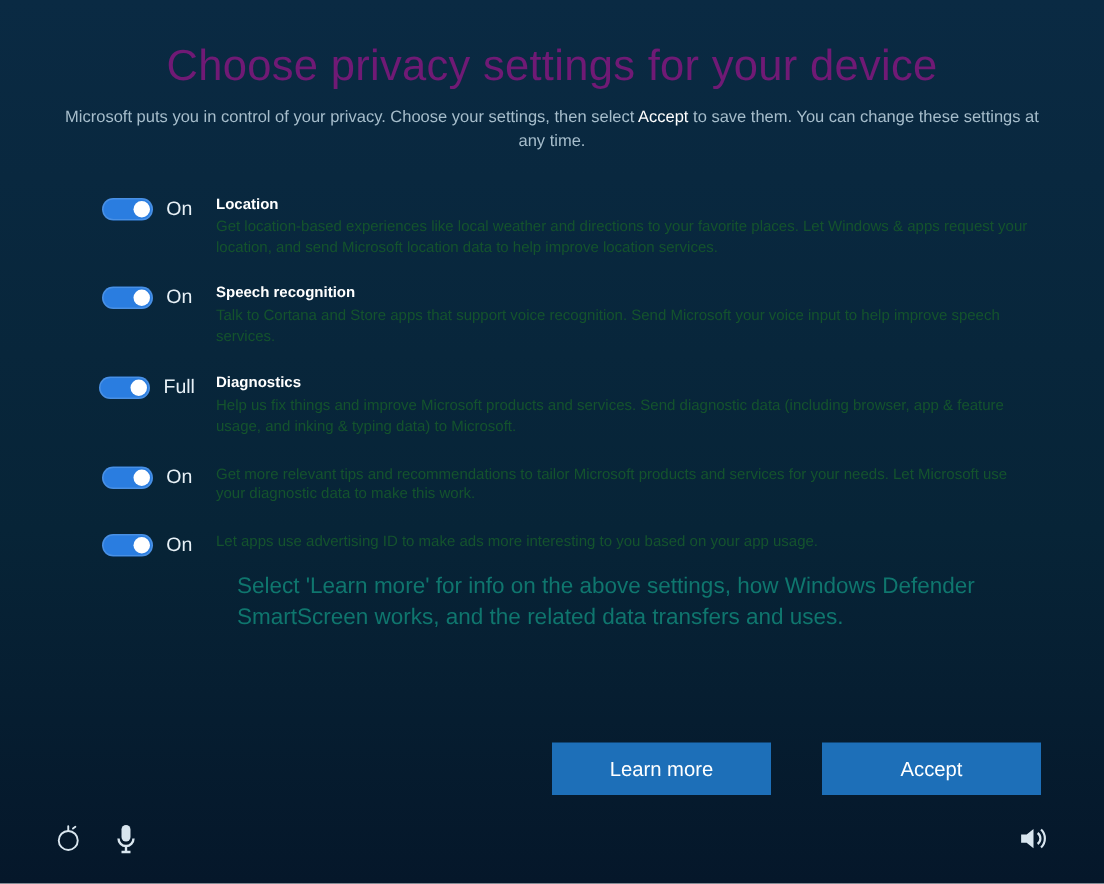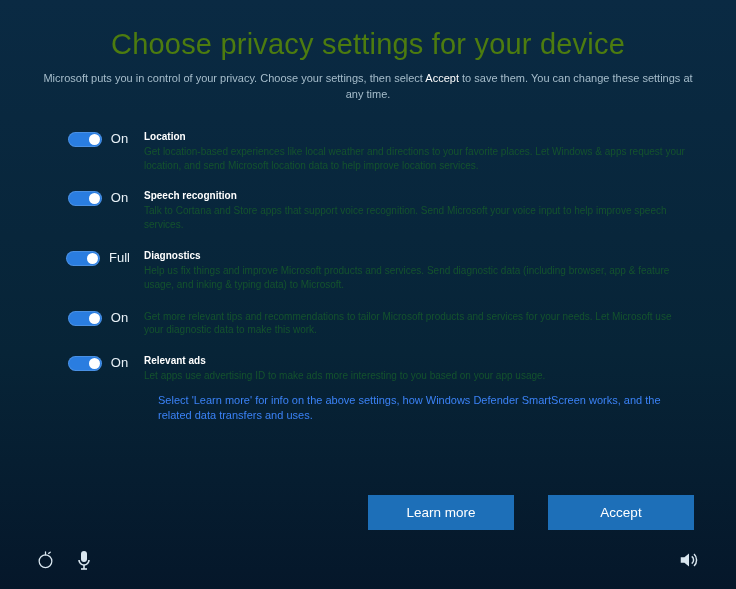--- a/index.html
+++ b/index.html
@@ -8,21 +8,21 @@
       background: linear-gradient(180deg,#0a2a43 0%, #072437 60%, #05172a 100%);
       font-family: "Segoe UI", Tahoma, sans-serif;
       color:#d9e6ef;
       -webkit-font-smoothing: antialiased;
     }
     .container { width:100%; height:100%; position:relative; padding:28px 38px 0 38px; }
     .title {
       text-align:center;
       font-weight:300;
       font-size:29px;
-      color:#4d7c0f;
+      color:#701a75;
       letter-spacing:0.2px;
     }
     .subtitle {
       text-align:center;
       margin-top:10px;
       font-size:11px;
       line-height:1.45;
       color:#a6bdcb;
     }
     .subtitle .accept { color:#ffffff; }
@@ -47,21 +47,21 @@
     }
     .toggle-label { font-size:13px; color:#e8f1f7; }
     .desc-col { flex:1; }
     .opt-title {
       color:#ffffff; font-weight:600; font-size:10px; margin-bottom:3px;
     }
     .opt-desc {
       font-size:10px; line-height:1.38; color:#14532d;
     }
     .footnote {
-      font-size:11px; line-height:1.38; color:#3b82f6;
+      font-size:15px; line-height:1.38; color:#0f766e;
       margin-top:4px; padding-left:106px;
     }
 
     .buttons {
       position:absolute;
       right:42px;
       bottom:59px;
       display:flex; gap:34px;
     }
     .btn {
@@ -150,21 +150,20 @@
     </div>
 
     <div class="row" style="margin-bottom:10px;">
       <div class="toggle-col">
         <div class="toggle">
             <div class="knob"></div>
           </div>
         <span class="toggle-label">On</span>
       </div>
       <div class="desc-col">
-        <div class="opt-title">Relevant ads</div>
         <div class="opt-desc">Let apps use advertising ID to make ads more interesting to you based on your app usage.</div>
       </div>
     </div>
 
     <div class="footnote">Select 'Learn more' for info on the above settings, how Windows Defender SmartScreen works, and the related data transfers and uses.</div>
   </div>
 
   <div class="buttons">
     <button class="btn">Learn more</button>
     <button class="btn">Accept</button>

